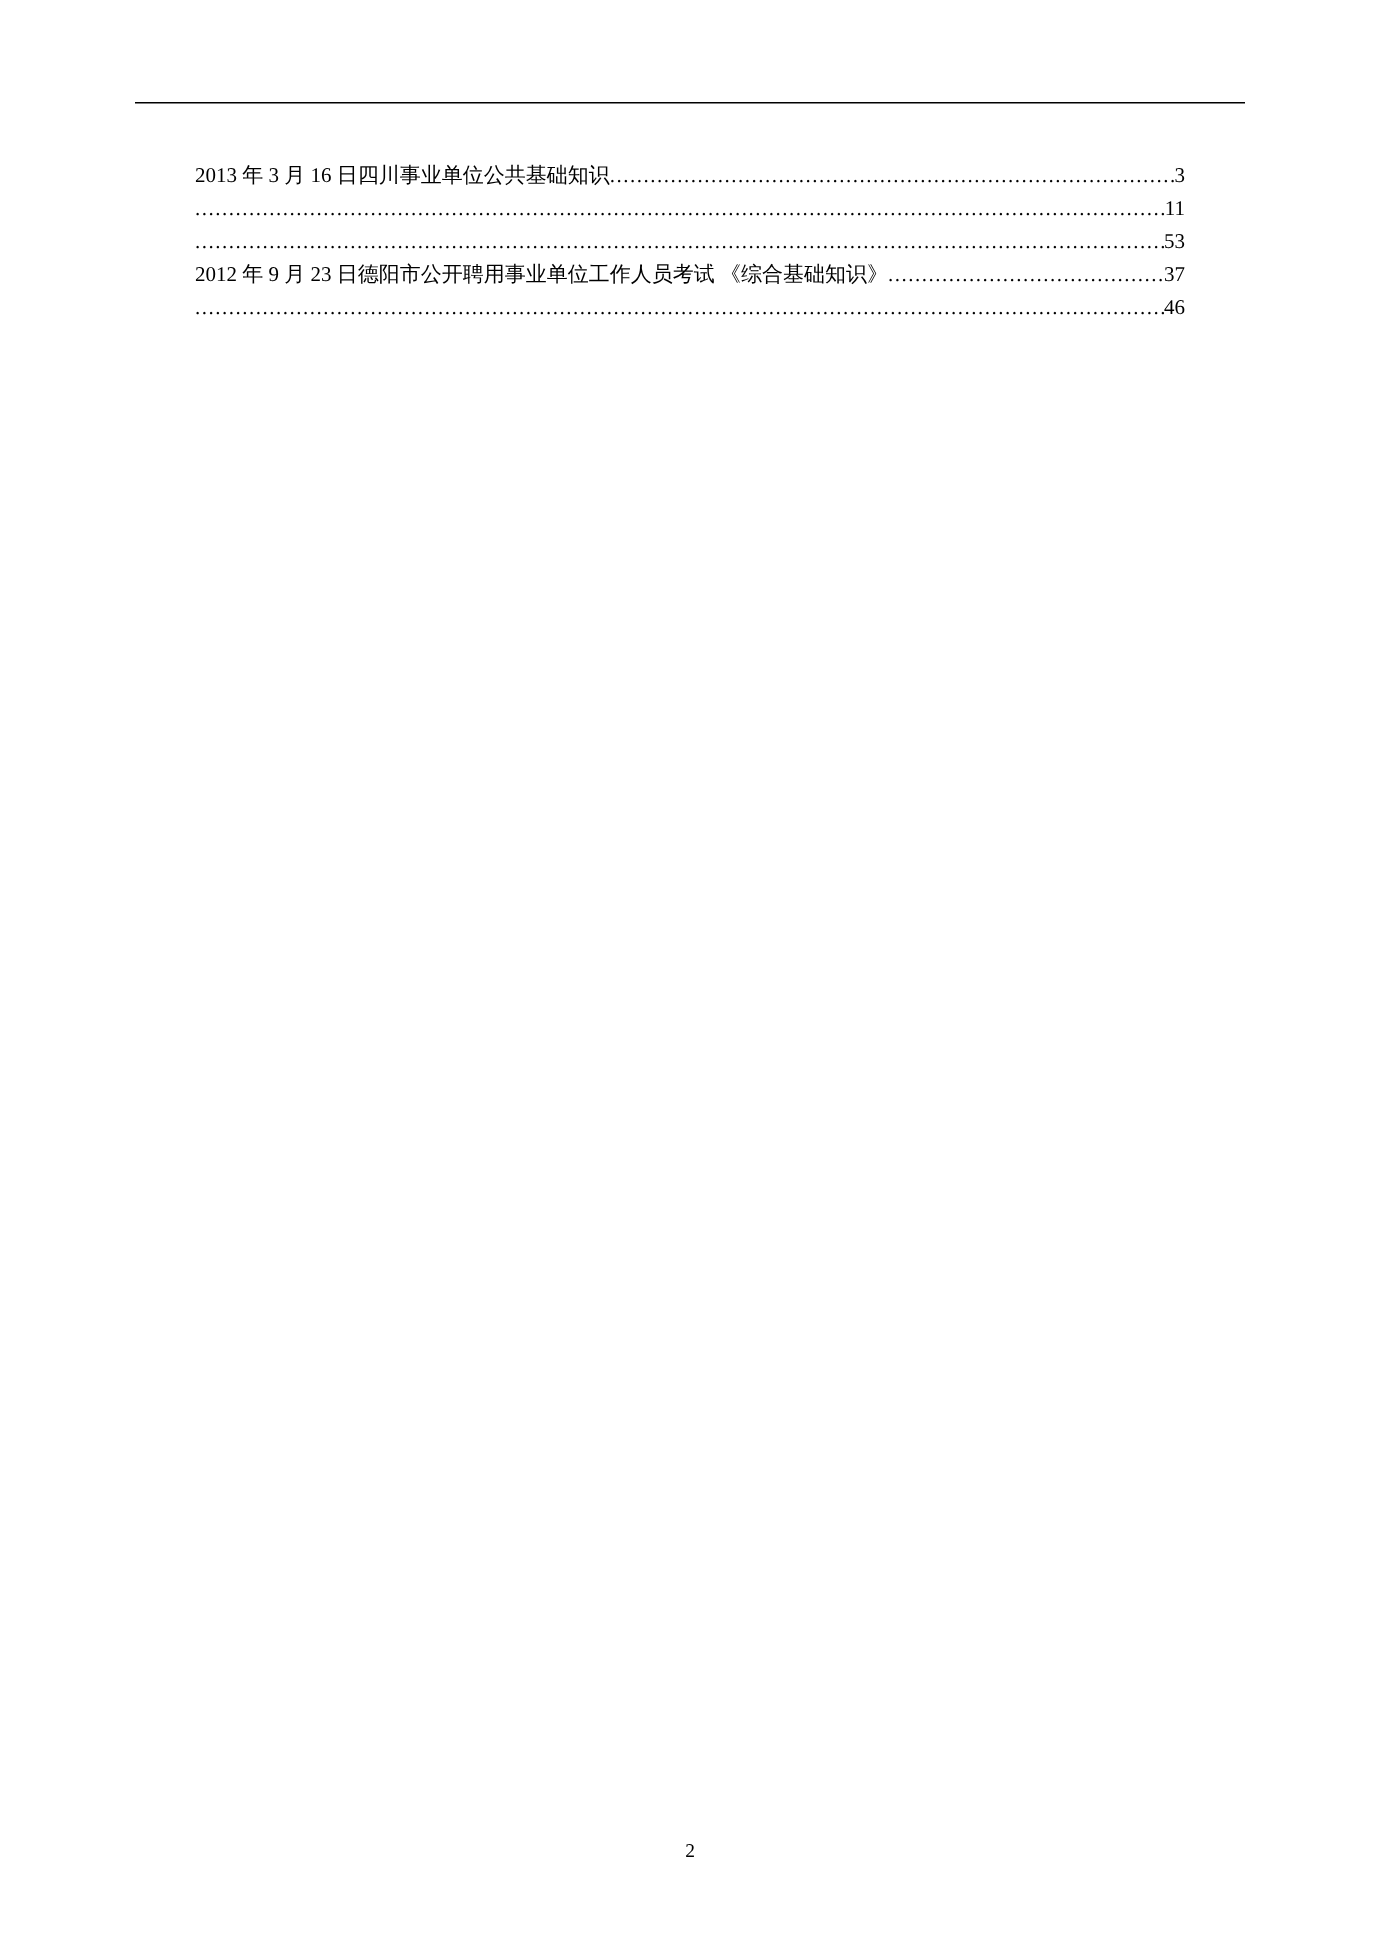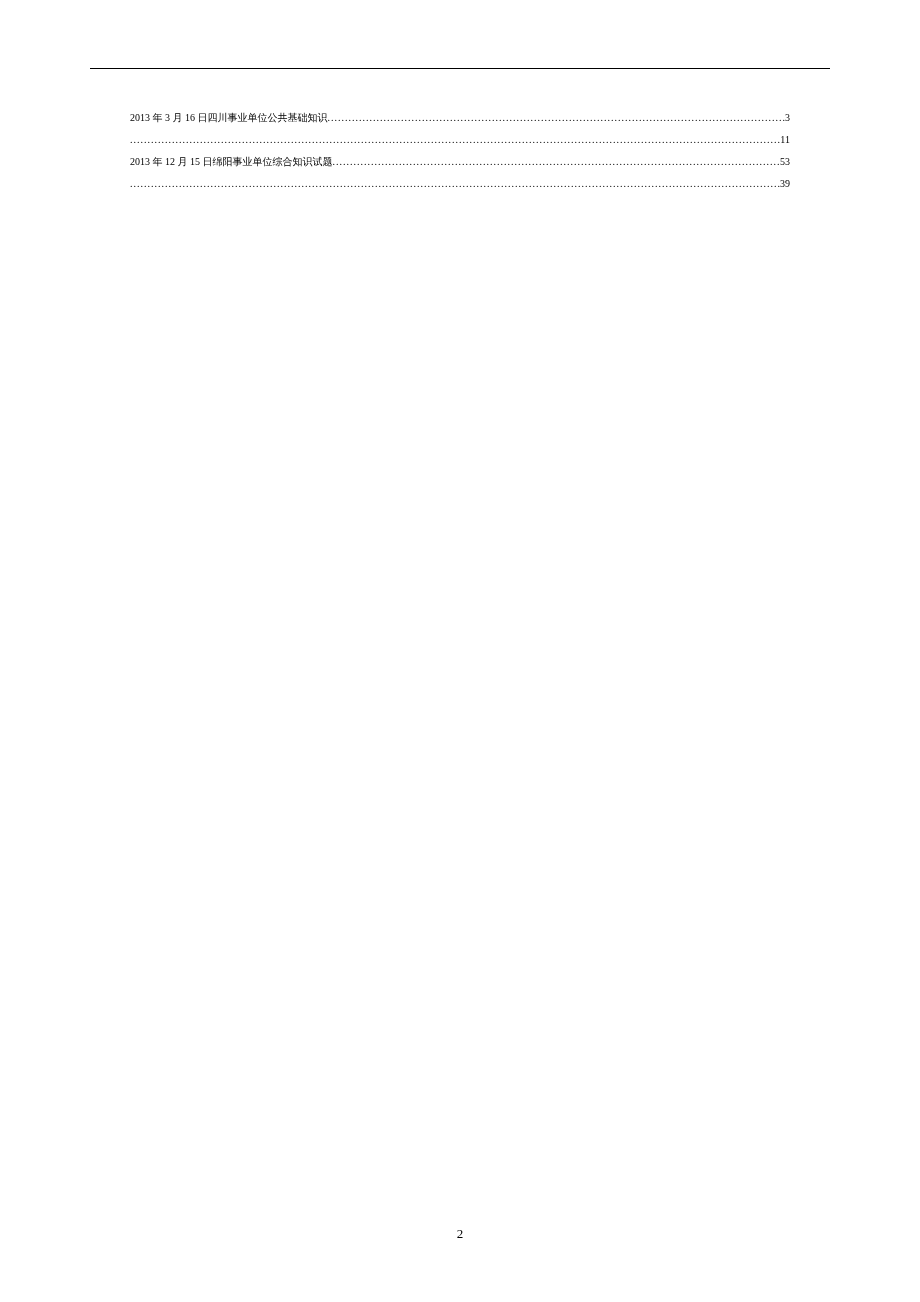--- a/index.html
+++ b/index.html
@@ -20,21 +20,21 @@
     .header-line {
       border-top: 1.5px solid #000;
       margin-bottom: 38px;
     }
     .toc {
       padding: 0 40px;
     }
     .toc-entry {
       display: flex;
       align-items: baseline;
-      font-size: 10px;
+      font-size: 14px;
       line-height: 22px;
       color: #000;
       white-space: nowrap;
     }
     .toc-title {
       flex-shrink: 0;
     }
     .toc-leader {
       flex: 1;
       overflow: hidden;
@@ -67,24 +67,28 @@
     <div class="toc-entry">
       <span class="toc-title">2013 年 3 月 16 日四川事业单位公共基础知识</span>
       <span class="toc-leader"></span>
       <span class="toc-page">3</span>
     </div>
     <div class="toc-entry">
       <span class="toc-leader"></span>
       <span class="toc-page">11</span>
     </div>
     <div class="toc-entry">
-      <span class="toc-title">2013 年 12 月 15 日绵阳事业单位综合知识试题</span>
       <span class="toc-leader"></span>
       <span class="toc-page">53</span>
     </div>
     <div class="toc-entry">
+      <span class="toc-title">2012 年 9 月 23 日德阳市公开聘用事业单位工作人员考试 《综合基础知识》</span>
       <span class="toc-leader"></span>
-      <span class="toc-page">39</span>
+      <span class="toc-page">37</span>
+    </div>
+    <div class="toc-entry">
+      <span class="toc-leader"></span>
+      <span class="toc-page">46</span>
     </div>
   </div>
 </div>
 
 <div class="page-number">2</div>
 
 </body></html>

